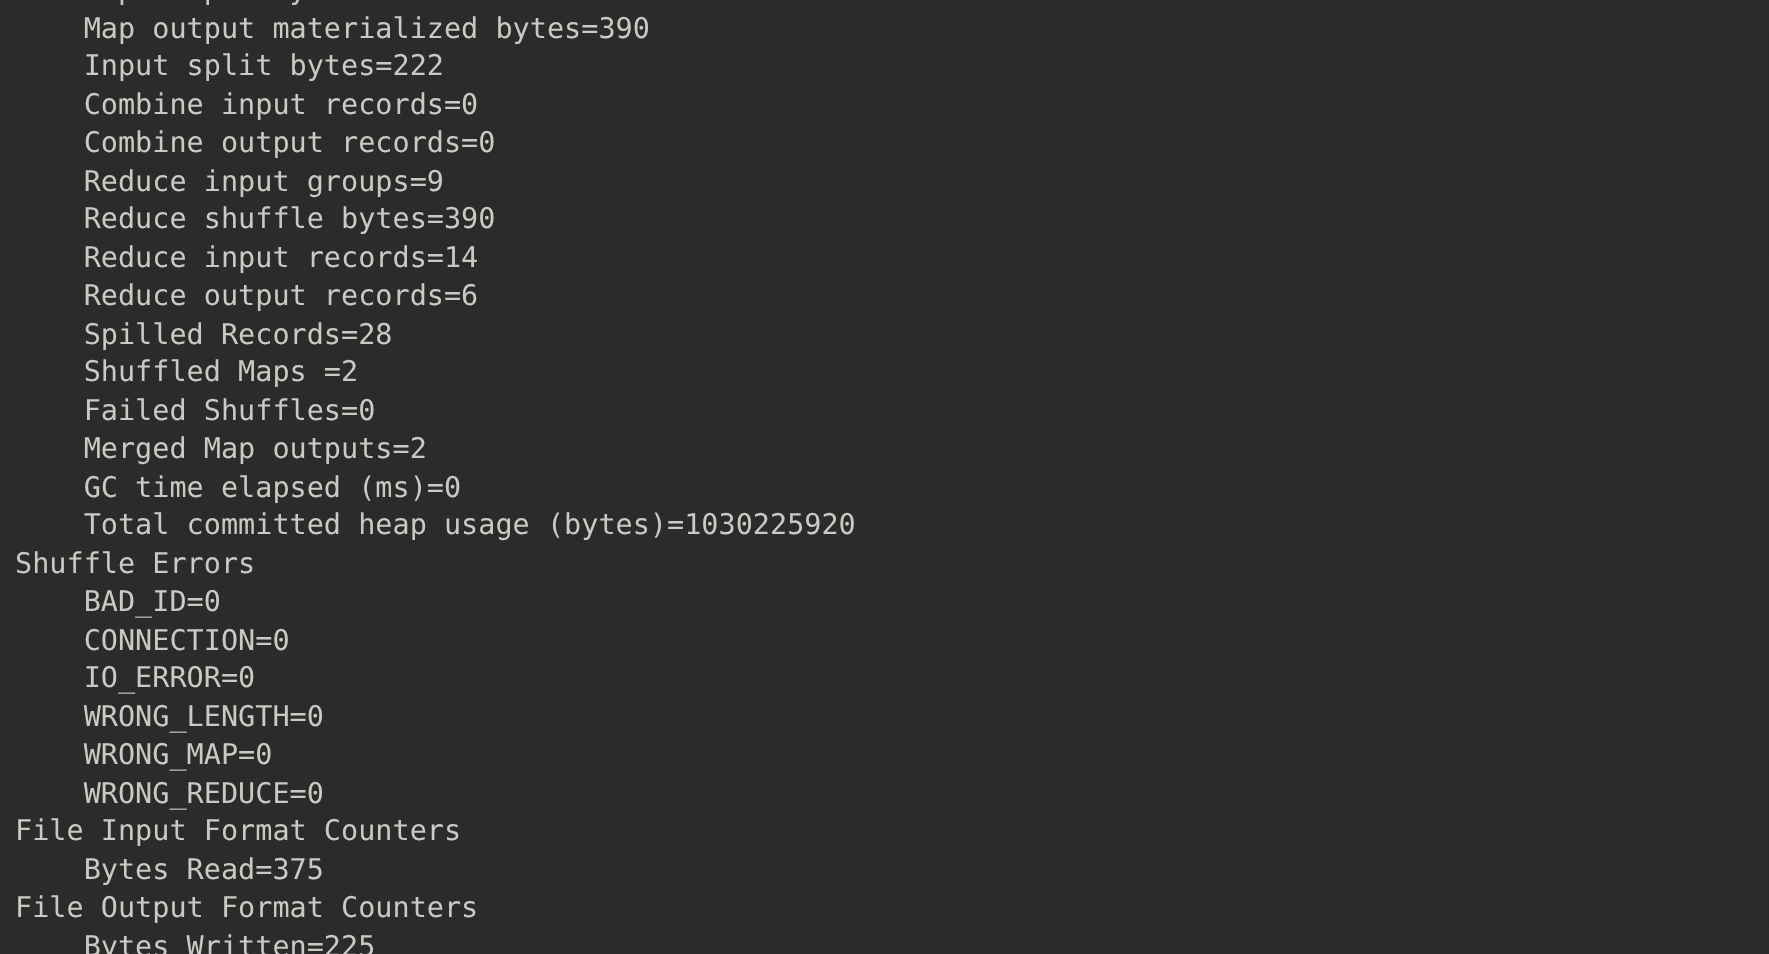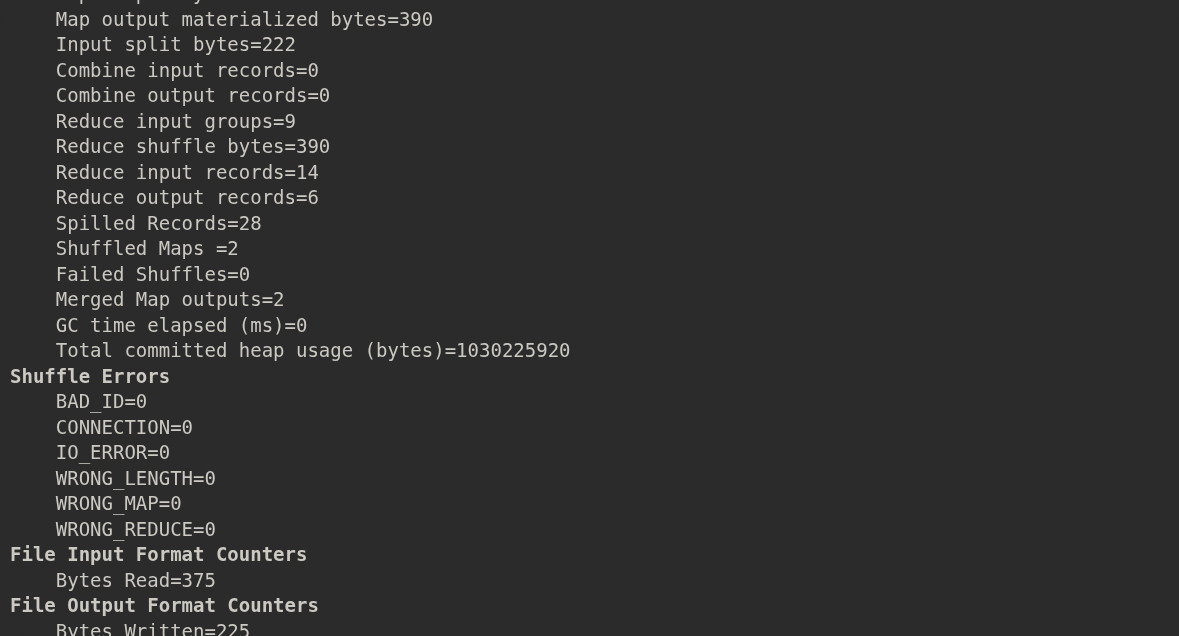--- a/index.html
+++ b/index.html
@@ -35,21 +35,20 @@
     letter-spacing: 0px;
     -webkit-font-smoothing: antialiased;
   }
   .line {
     height: 25.5px;
     white-space: pre;
     color: #ccc9c3;
   }
   .line.section {
     color: #ccc9c3;
-    font-weight: bold;
   }
   .line.entry {
     color: #ccc9c3;
   }
 </style>
 </head>
 <body>
 
 <div id="terminal">
   <div id="screen"><div class="line entry">    Map output bytes=386</div><div class="line entry">    Map output materialized bytes=390</div><div class="line entry">    Input split bytes=222</div><div class="line entry">    Combine input records=0</div><div class="line entry">    Combine output records=0</div><div class="line entry">    Reduce input groups=9</div><div class="line entry">    Reduce shuffle bytes=390</div><div class="line entry">    Reduce input records=14</div><div class="line entry">    Reduce output records=6</div><div class="line entry">    Spilled Records=28</div><div class="line entry">    Shuffled Maps =2</div><div class="line entry">    Failed Shuffles=0</div><div class="line entry">    Merged Map outputs=2</div><div class="line entry">    GC time elapsed (ms)=0</div><div class="line entry">    Total committed heap usage (bytes)=1030225920</div><div class="line section">Shuffle Errors</div><div class="line entry">    BAD_ID=0</div><div class="line entry">    CONNECTION=0</div><div class="line entry">    IO_ERROR=0</div><div class="line entry">    WRONG_LENGTH=0</div><div class="line entry">    WRONG_MAP=0</div><div class="line entry">    WRONG_REDUCE=0</div><div class="line section">File Input Format Counters</div><div class="line entry">    Bytes Read=375</div><div class="line section">File Output Format Counters</div><div class="line entry">    Bytes Written=225</div></div>

